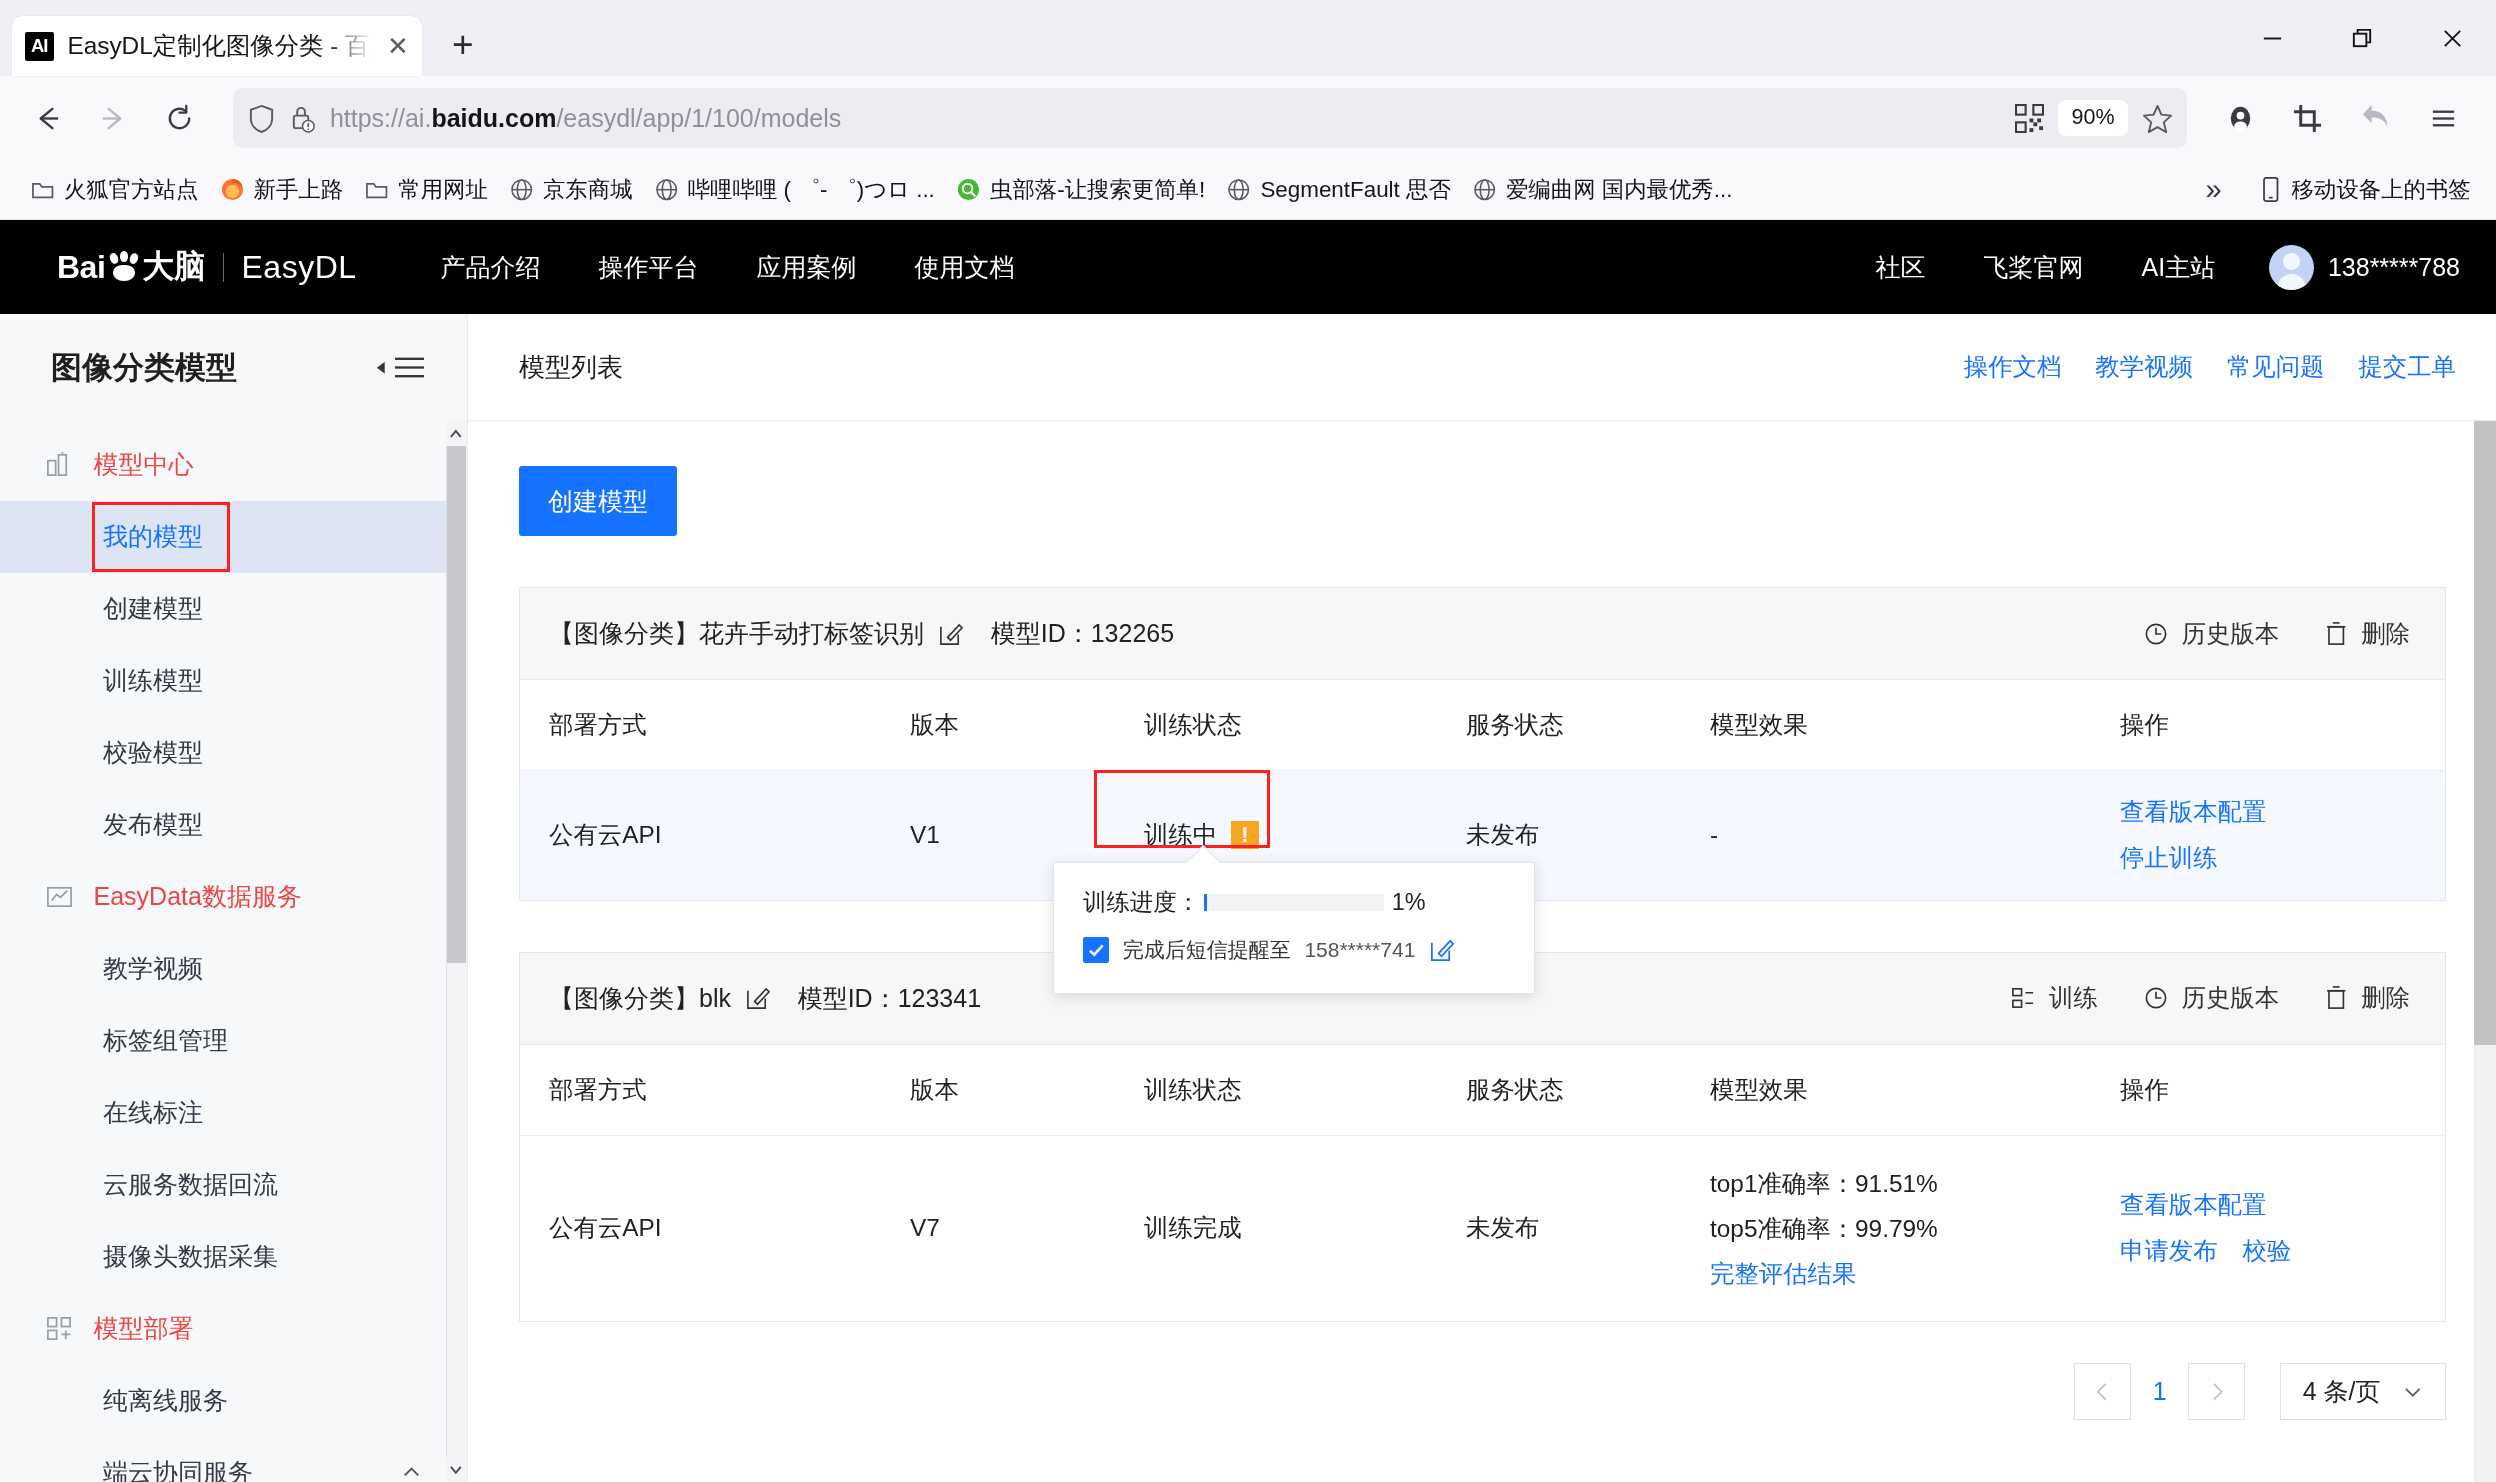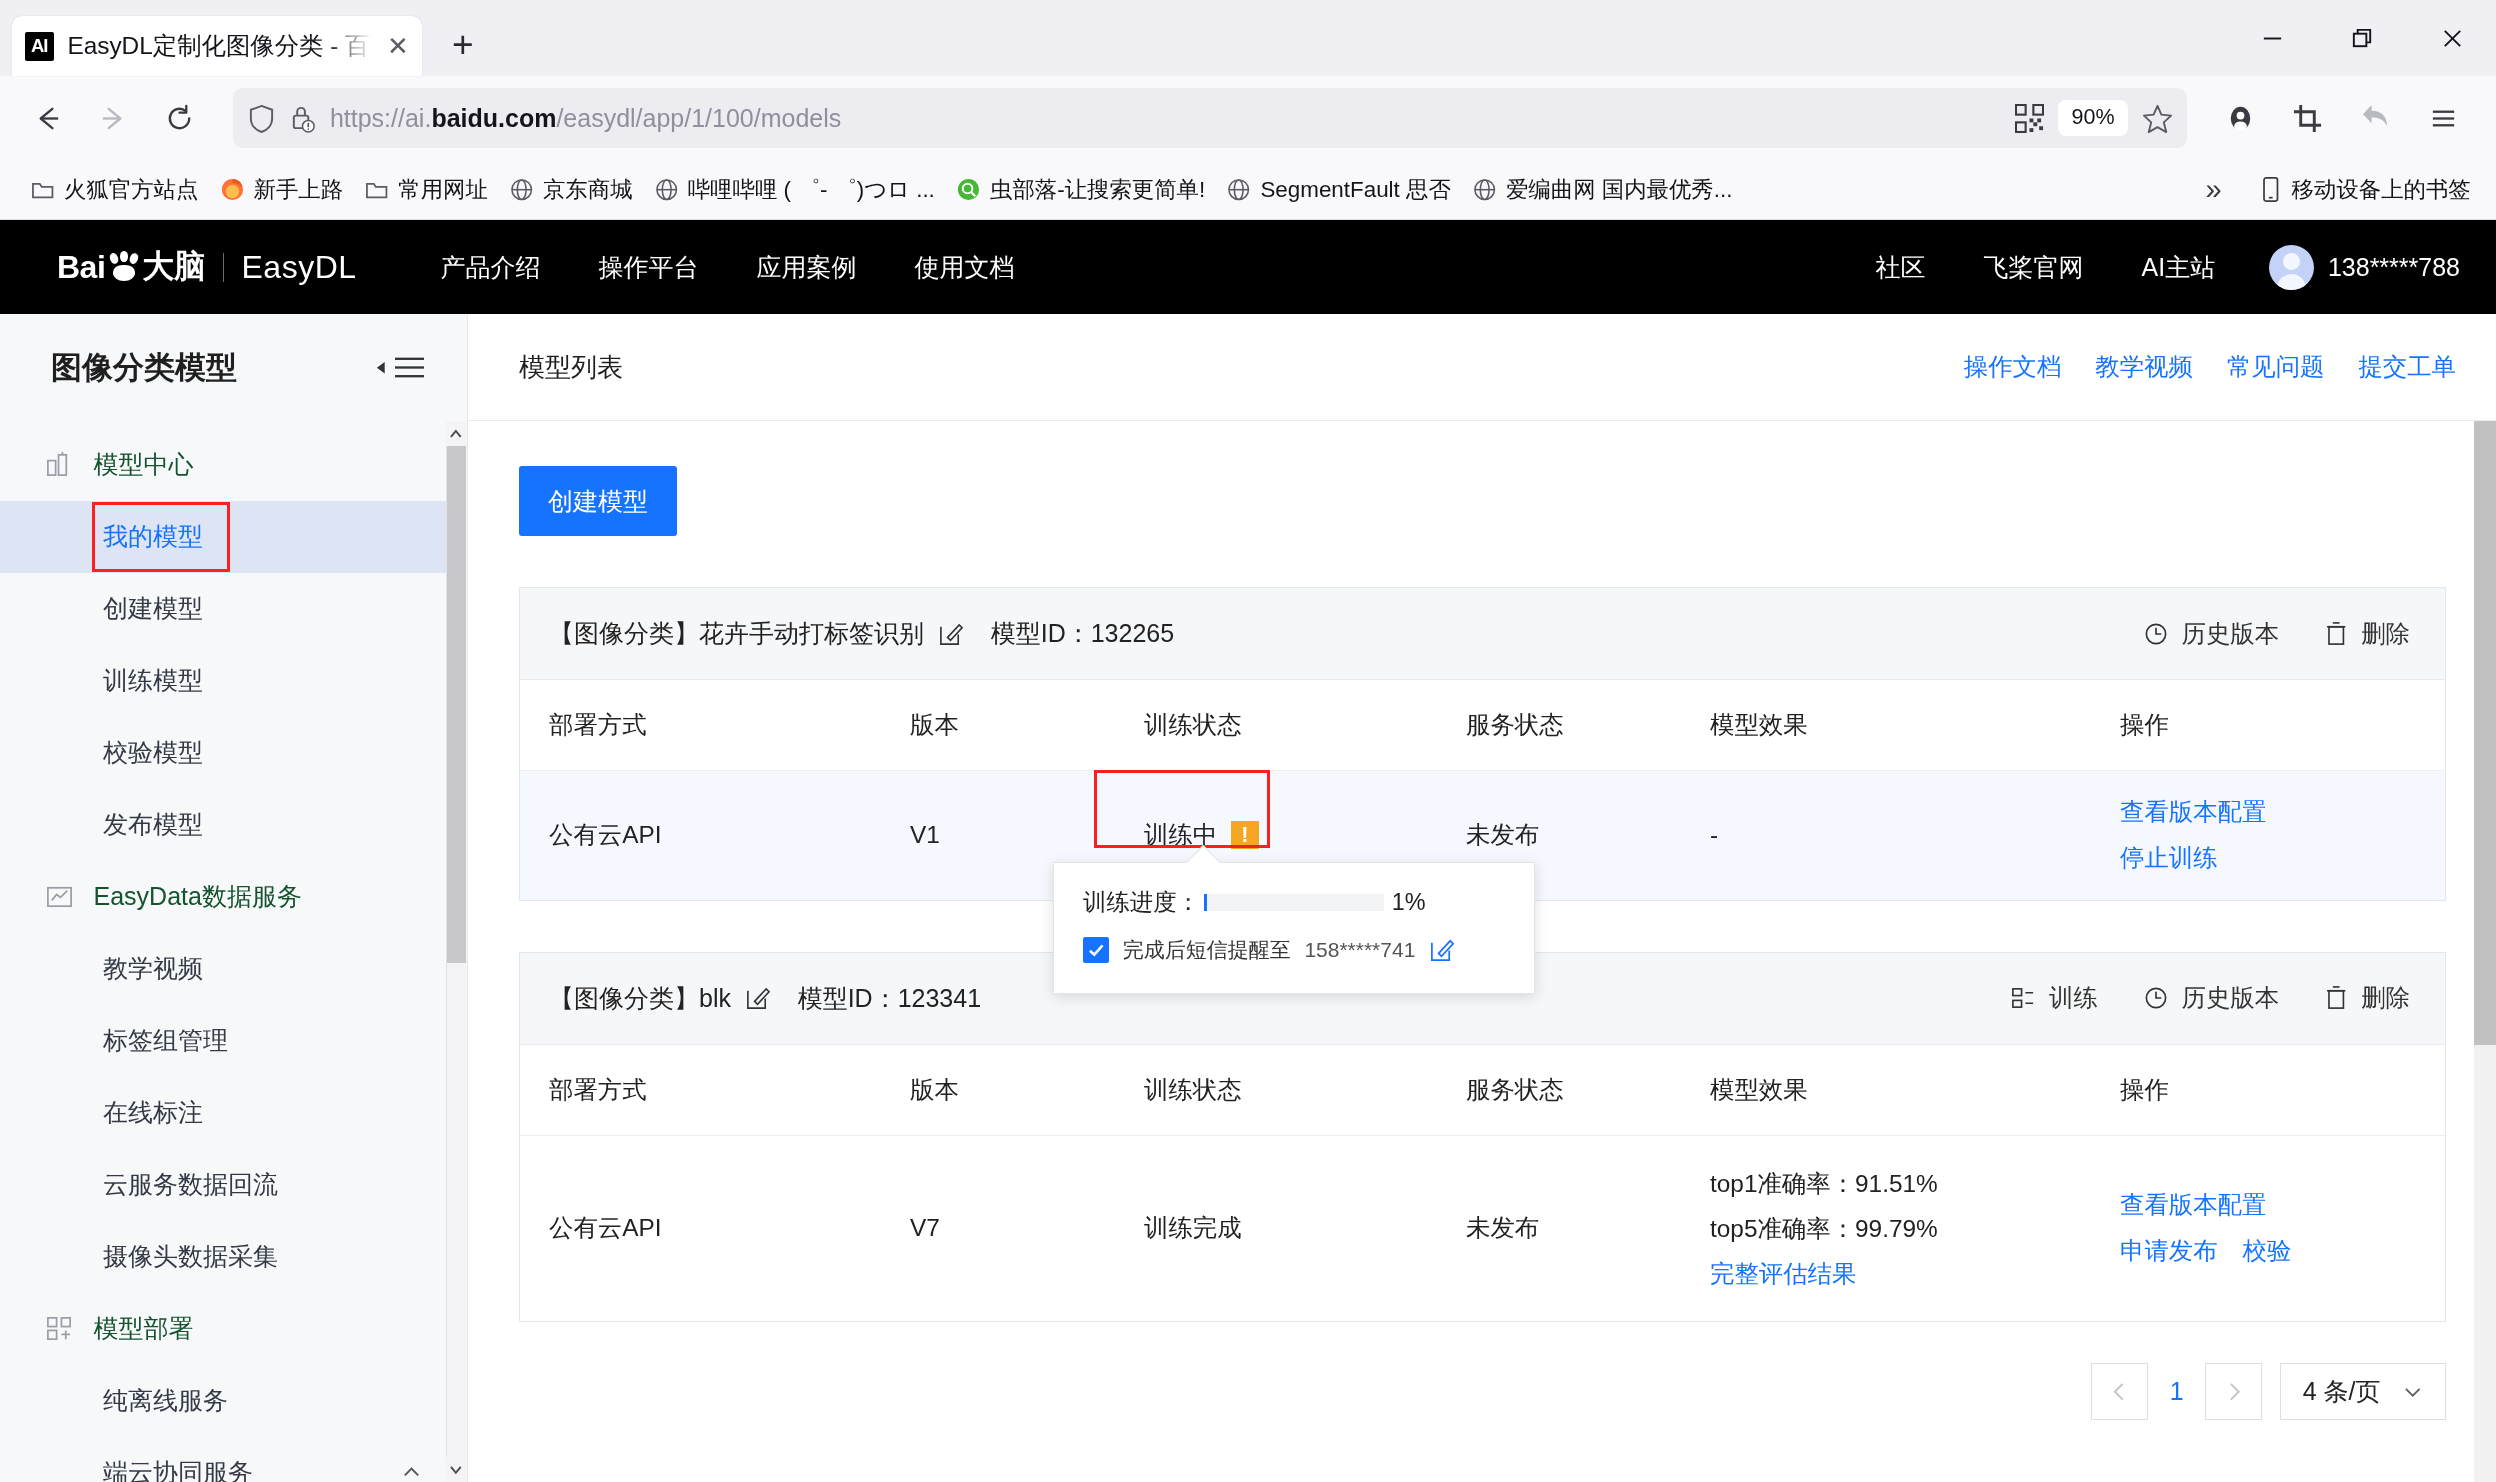--- a/index.html
+++ b/index.html
@@ -124,21 +124,21 @@
     display: flex; flex-direction: column; flex: 0 0 468px; position: relative;
   }
   .sb-header {
     height: 107px; display:flex; align-items:center; padding: 0 41px 0 51px; flex: 0 0 107px;
   }
   .sb-title { font-size: 31px; font-weight: 700; color: #1f1f1f; }
   .sb-collapse { margin-left:auto; display:flex; align-items:center; gap:2px; color:#333; }
   .sb-scroll { flex: 1; overflow: hidden; position: relative; padding-top: 7.8px; }
   .sb-group {
     display: flex; align-items: center; gap: 19.5px; padding: 0 0 0 45px; height: 72px;
-    color: #14532d; font-size: 25px;
+    color: #ef4444; font-size: 25px;
   }
   .sb-item {
     height: 72px; display: flex; align-items: center; padding-left: 103px;
     font-size: 25px; color: #333a45; cursor: pointer; position: relative;
   }
   .sb-item.active { background: #dde5f5; color: #1673ff; }
   .sb-item .expander { margin-left: auto; padding-right: 43px; color:#555; }
   .hl-box { position: absolute; border: 3.9px solid #ff1f1f; pointer-events: none; }
 
   .sb-track {
@@ -233,21 +233,21 @@
   .pagination {
     display: flex; align-items: center; justify-content: flex-end; gap: 0;
     padding: 41px 0 0 0;
   }
   .pg-btn {
     width: 57px; height: 57px; border: 1px solid #dcdfe6; display:flex; align-items:center;
     justify-content:center; color:#c0c4cc; background:#fff; cursor:pointer;
   }
   .pg-num { width: 57px; text-align:center; color:#1673ff; font-size:25px; }
   .pg-select {
-    margin-left: 18px; height: 57px; border:1px solid #dcdfe6; display:flex; align-items:center;
+    margin-left: 35px; height: 57px; border:1px solid #dcdfe6; display:flex; align-items:center;
     gap: 21.5px; padding: 0 21.5px; font-size:25px; color:#222; background:#fff; cursor:pointer;
   }
 
   
   .page-scroll {
     position:absolute; right:0; top:0; width:23.4px; height:100%; background:#f1f1f1;
   }
   .page-thumb { position:absolute; right:0; width:23.4px; background:#c1c1c1; }
   svg { display:block; }
 </style>

